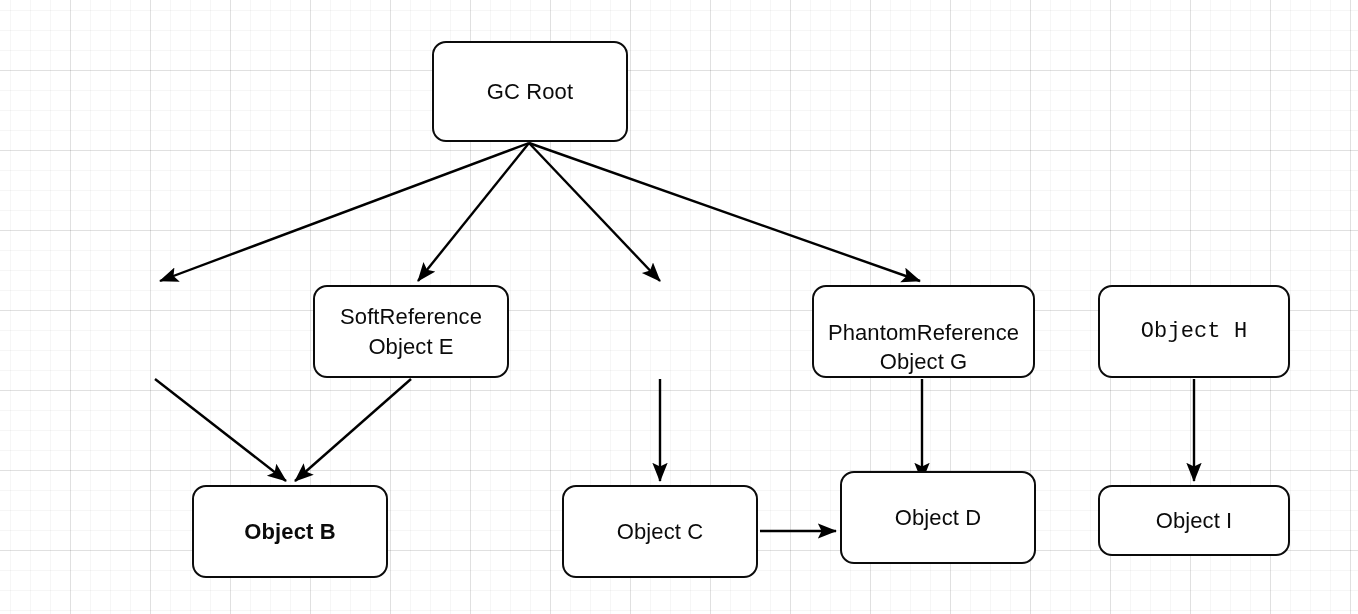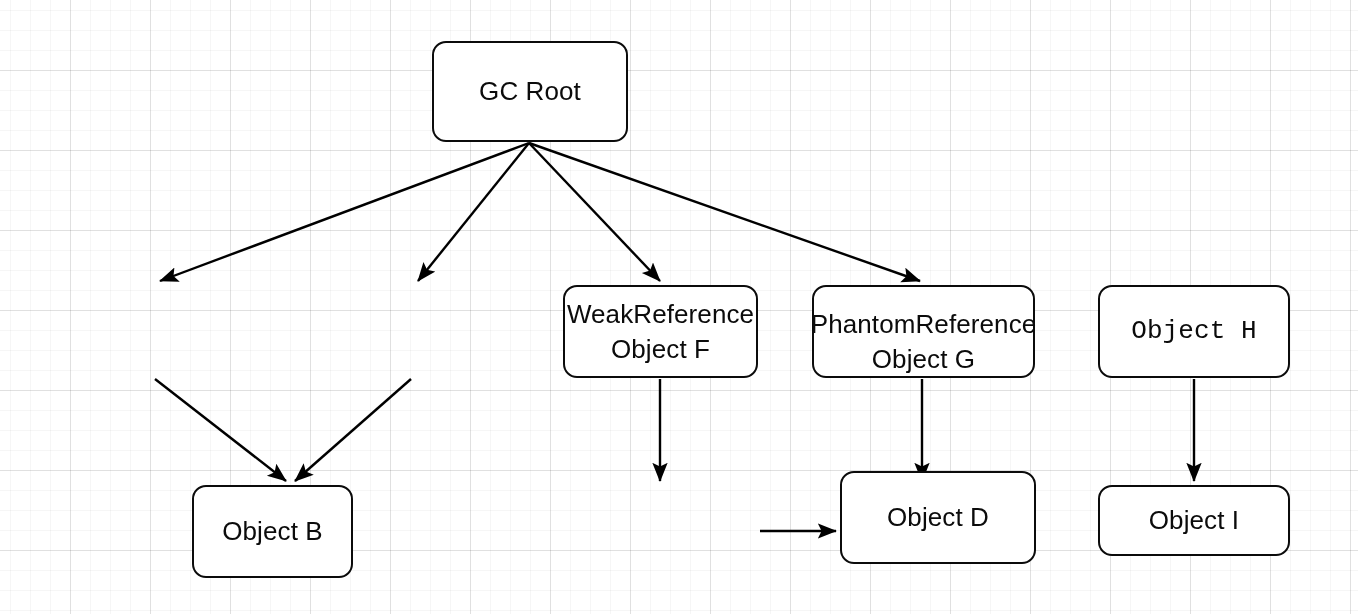--- a/index.html
+++ b/index.html
@@ -37,21 +37,21 @@
     position: absolute;
     box-sizing: border-box;
     background: #ffffff;
     border: 2.6px solid #0b0b0b;
     border-radius: 14px;
     display: flex;
     align-items: center;
     justify-content: center;
     text-align: center;
     color: #0b0b0b;
-    font-size: 26px;
+    font-size: 22px;
     line-height: 1.32;
     letter-spacing: 0.1px;
     white-space: pre-line;
     user-select: none;
   }
   .node-label {
     display: block;
     white-space: pre-line;
     padding: 0 6px;
   }
@@ -77,33 +77,36 @@
         <line x1="660" y1="379" x2="660" y2="481" stroke="#000000" stroke-width="2.4" marker-end="url(#arrowhead)"></line>
         <line x1="922" y1="379" x2="922" y2="481" stroke="#000000" stroke-width="2.4" marker-end="url(#arrowhead)"></line>
         <line x1="1194" y1="379" x2="1194" y2="481" stroke="#000000" stroke-width="2.4" marker-end="url(#arrowhead)"></line>
         <line x1="760" y1="531" x2="836" y2="531" stroke="#000000" stroke-width="2.4" marker-end="url(#arrowhead)"></line>
       </g>
   </svg>
 
   <div class="node" style="left: 432px; top: 41px; width: 196px; height: 101px;">
     <span class="node-label">GC Root</span>
   </div>
-  <div class="node" style="left: 563px; top: 285px; width: 195px; height: 93px;">
-    <span class="node-label">WeakReference
-Object F</span>
+  <div class="node" style="left: 313px; top: 285px; width: 196px; height: 93px;">
+    <span class="node-label">SoftReference
+Object E</span>
   </div>
   <div class="node" style="left: 812px; top: 285px; width: 223px; height: 93px; align-items: flex-end;">
     <span class="node-label">PhantomReference
 Object G</span>
   </div>
   <div class="node" style="left: 1098px; top: 285px; width: 192px; height: 93px; font-family: Liberation Mono, monospace;">
     <span class="node-label">Object H</span>
   </div>
-  <div class="node" style="left: 192px; top: 485px; width: 161px; height: 93px;">
+  <div class="node" style="left: 192px; top: 485px; width: 196px; height: 93px; font-weight: bold;">
     <span class="node-label">Object B</span>
+  </div>
+  <div class="node" style="left: 562px; top: 485px; width: 196px; height: 93px;">
+    <span class="node-label">Object C</span>
   </div>
   <div class="node" style="left: 840px; top: 471px; width: 196px; height: 93px;">
     <span class="node-label">Object D</span>
   </div>
   <div class="node" style="left: 1098px; top: 485px; width: 192px; height: 71px;">
     <span class="node-label">Object I</span>
   </div>
 
 </div>
 

